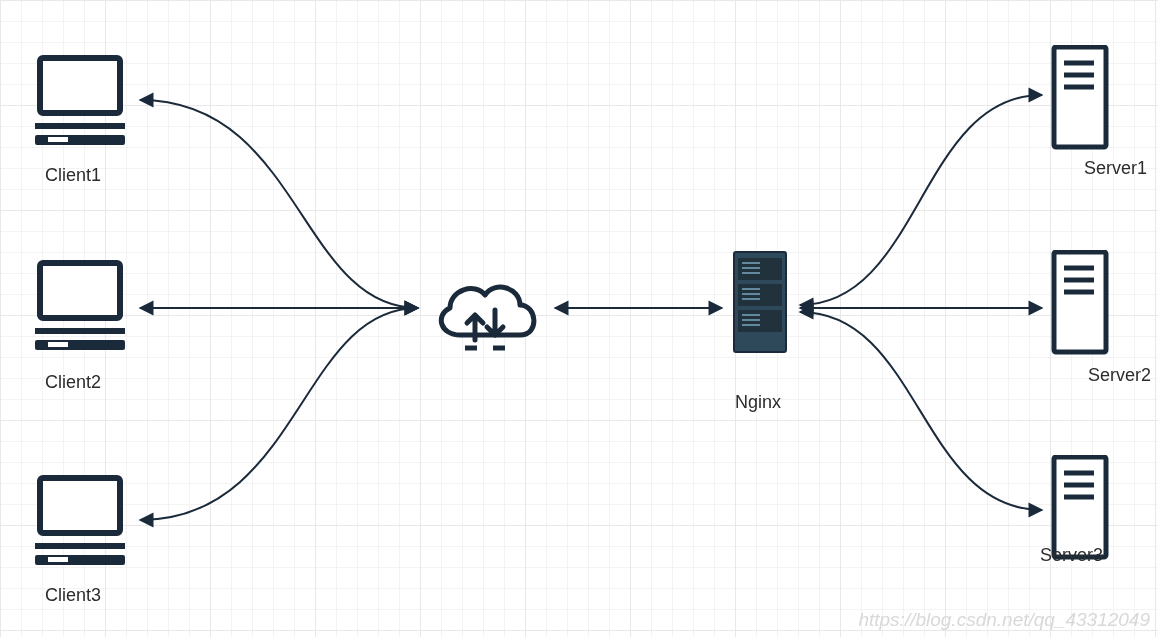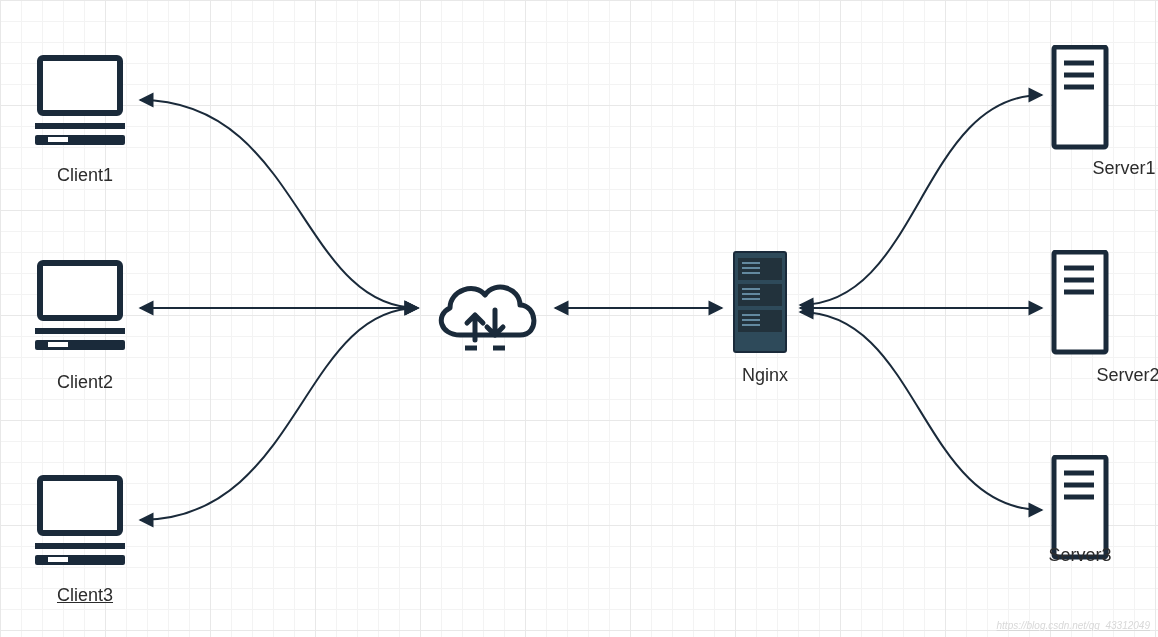--- a/index.html
+++ b/index.html
@@ -6,24 +6,24 @@
     font-family:Arial,"Microsoft YaHei",sans-serif;background:#fff;}
   .grid{
     position:absolute;inset:0;
     background-image:
       linear-gradient(#e8e8e8 1px,transparent 1px),
       linear-gradient(90deg,#e8e8e8 1px,transparent 1px),
       linear-gradient(#f3f3f3 1px,transparent 1px),
       linear-gradient(90deg,#f3f3f3 1px,transparent 1px);
     background-size:105px 105px,105px 105px,21px 21px,21px 21px;
   }
-  .label{position:absolute;color:#2c2c2c;font-size:18px;text-align:center;}
+  .label{position:absolute;color:#2c2c2c;font-size:18px;}
   .node{position:absolute;}
   svg.overlay{position:absolute;inset:0;pointer-events:none;}
-  .watermark{position:absolute;right:8px;bottom:6px;color:#d8d8d8;font-size:10px;font-style:italic;text-decoration:underline;}
+  .watermark{position:absolute;right:8px;bottom:6px;color:#d8d8d8;font-size:19px;font-style:italic;}
 </style>
 </head>
 <body>
 
 <div class="grid"></div>
 
 <div class="node" style="left:30px;top:50px;">
   <svg width="100" height="100" viewBox="0 0 100 100">
     <rect x="10" y="8" width="80" height="55" rx="3" fill="#fff" stroke="#1a2a3a" stroke-width="6"></rect>
     <rect x="5" y="73" width="90" height="6" fill="#1a2a3a"></rect>
@@ -44,21 +44,21 @@
 <div class="label" style="left:45px;top:372px;width:80px;">Client2</div>
 
 <div class="node" style="left:30px;top:470px;">
   <svg width="100" height="100" viewBox="0 0 100 100">
     <rect x="10" y="8" width="80" height="55" rx="3" fill="#fff" stroke="#1a2a3a" stroke-width="6"></rect>
     <rect x="5" y="73" width="90" height="6" fill="#1a2a3a"></rect>
     <rect x="5" y="85" width="90" height="10" rx="2" fill="#1a2a3a"></rect>
     <rect x="18" y="87" width="20" height="5" fill="#fff"></rect>
   </svg>
 </div>
-<div class="label" style="left:45px;top:585px;width:80px;text-decoration:underline;">Client3</div>
+<div class="label" style="left:45px;top:585px;width:80px;">Client3</div>
 
 <div class="node" style="left:425px;top:270px;">
   <svg width="120" height="90" viewBox="0 0 120 90">
     <path d="M35 65 C15 65 10 45 25 38 C25 20 50 12 60 25 C70 10 95 18 95 35 C112 35 115 65 95 65 Z" fill="#fff" stroke="#1a2a3a" stroke-width="5" stroke-linejoin="round"></path>
     <line x1="40" y1="78" x2="52" y2="78" stroke="#1a2a3a" stroke-width="5"></line>
     <line x1="68" y1="78" x2="80" y2="78" stroke="#1a2a3a" stroke-width="5"></line>
     <path d="M50 70 L50 45 M42 53 L50 45 L58 53" fill="none" stroke="#1a2a3a" stroke-width="5" stroke-linecap="round" stroke-linejoin="round"></path>
     <path d="M70 40 L70 65 M62 57 L70 65 L78 57" fill="none" stroke="#1a2a3a" stroke-width="5" stroke-linecap="round" stroke-linejoin="round"></path>
   </svg>
 </div>
@@ -75,21 +75,21 @@
         <line x1="12" y1="23" x2="30" y2="23"></line>
       <line x1="12" y1="39" x2="30" y2="39"></line>
         <line x1="12" y1="44" x2="30" y2="44"></line>
         <line x1="12" y1="49" x2="30" y2="49"></line>
       <line x1="12" y1="65" x2="30" y2="65"></line>
         <line x1="12" y1="70" x2="30" y2="70"></line>
         <line x1="12" y1="75" x2="30" y2="75"></line>
     </g>
   </svg>
 </div>
-<div class="label" style="left:735px;top:365px;width:60px;">Nginx</div>
+<div class="label" style="left:735px;top:392px;width:60px;">Nginx</div>
 
 <div class="node" style="left:1050px;top:45px;">
   <svg width="60" height="110" viewBox="0 0 60 110">
     <rect x="4" y="2" width="52" height="100" rx="2" fill="#fff" stroke="#1a2a3a" stroke-width="5"></rect>
     <line x1="14" y1="18" x2="44" y2="18" stroke="#1a2a3a" stroke-width="5"></line>
     <line x1="14" y1="30" x2="44" y2="30" stroke="#1a2a3a" stroke-width="5"></line>
     <line x1="14" y1="42" x2="44" y2="42" stroke="#1a2a3a" stroke-width="5"></line>
   </svg>
 </div>
 <div class="label" style="left:1084px;top:158px;width:80px;">Server1</div>

